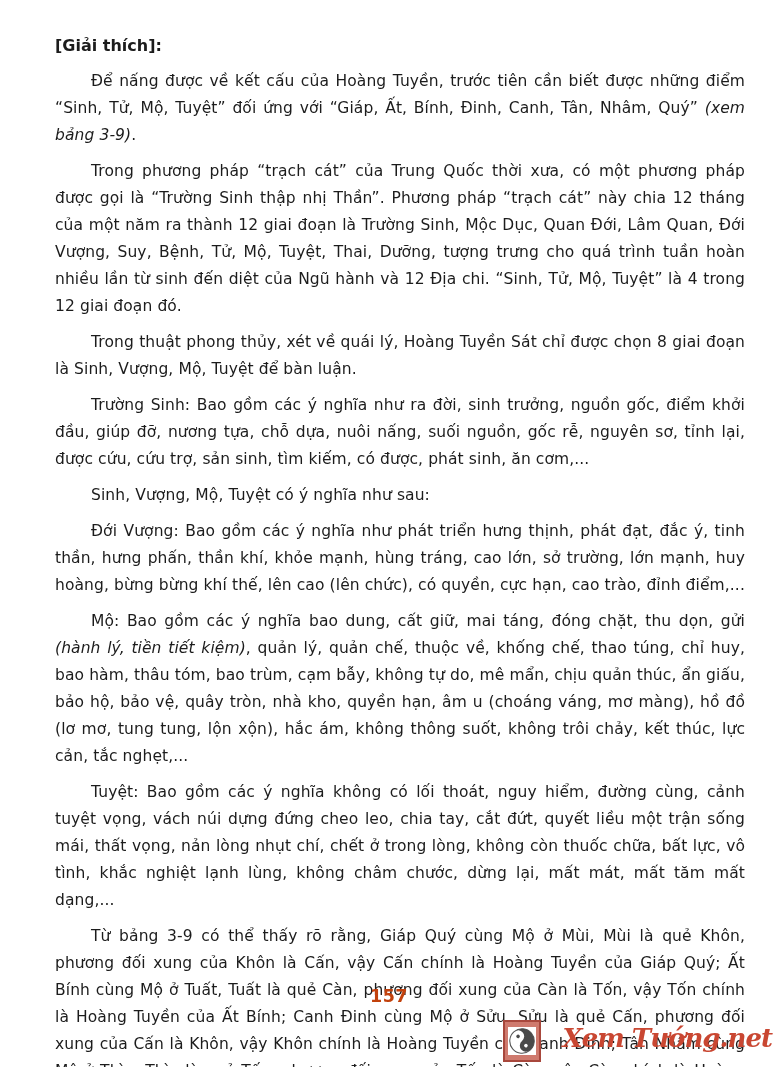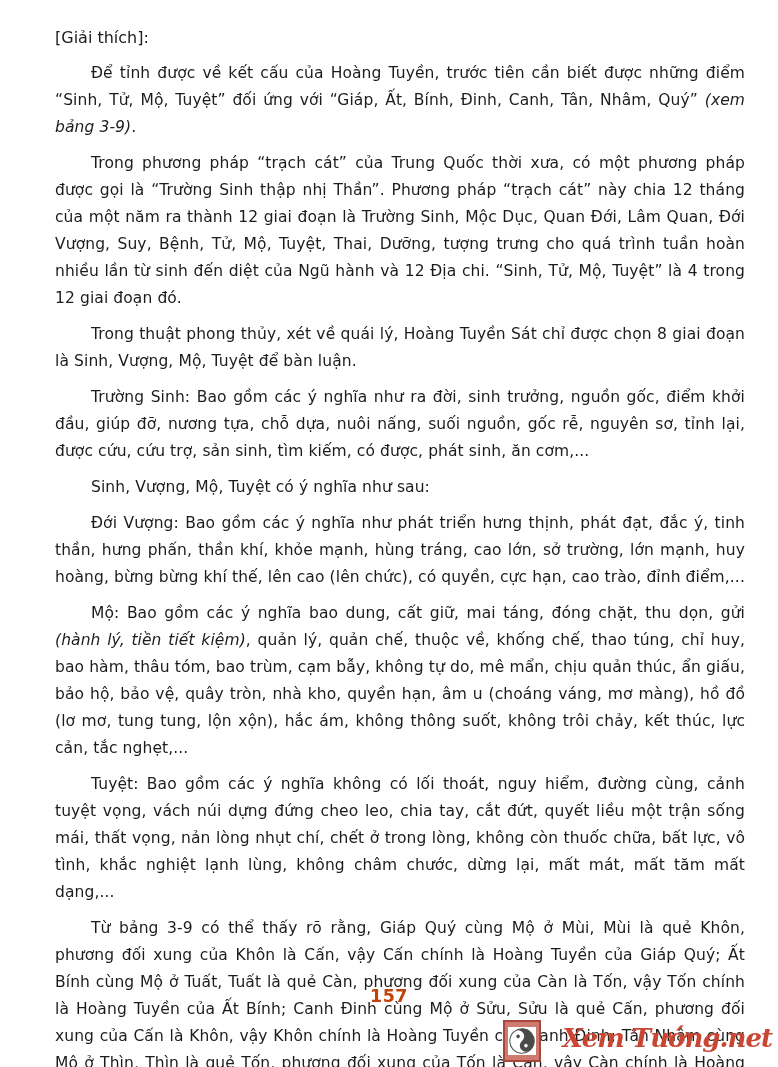--- a/index.html
+++ b/index.html
@@ -22,22 +22,22 @@
   }
   .content {
     position: absolute;
     left: 55px;
     top: 24px;
     width: 690px;
   }
   .doc-heading {
     font-size: 16px;
     line-height: 27px;
-    margin: 0 0 9px 0;
-    font-weight: 400;
+    margin: 8px 0 9px 0;
+    font-weight: 700;
   }
   p.para {
     margin: 0 0 9px 0;
     font-size: 15.5px;
     line-height: 27px;
     text-align: justify;
     text-indent: 36px;
     letter-spacing: 0.1px;
   }
   p.para .run-italic {
@@ -94,21 +94,21 @@
   }
 </style>
 </head>
 <body>
 
 <div class="scan-page">
 
   <div class="content">
     <div class="doc-heading">[Giải thích]:</div>
     <div id="paragraphs">
-        <p class="para"><span>Để tỉnh được về kết cấu của Hoàng Tuyền, trước tiên cần biết được những điểm “Sinh, Tử, Mộ, Tuyệt” đối ứng với “Giáp, Ất, Bính, Đinh, Canh, Tân, Nhâm, Quý” </span><span class="run-italic">(xem bảng 3-9)</span><span>.</span></p>
+        <p class="para"><span>Để nấng được về kết cấu của Hoàng Tuyền, trước tiên cần biết được những điểm “Sinh, Tử, Mộ, Tuyệt” đối ứng với “Giáp, Ất, Bính, Đinh, Canh, Tân, Nhâm, Quý” </span><span class="run-italic">(xem bảng 3-9)</span><span>.</span></p>
         <p class="para"><span>Trong phương pháp “trạch cát” của Trung Quốc thời xưa, có một phương pháp được gọi là “Trường Sinh thập nhị Thần”. Phương pháp “trạch cát” này chia 12 tháng của một năm ra thành 12 giai đoạn là Trường Sinh, Mộc Dục, Quan Đới, Lâm Quan, Đới Vượng, Suy, Bệnh, Tử, Mộ, Tuyệt, Thai, Dưỡng, tượng trưng cho quá trình tuần hoàn nhiều lần từ sinh đến diệt của Ngũ hành và 12 Địa chi. “Sinh, Tử, Mộ, Tuyệt” là 4 trong 12 giai đoạn đó.</span></p>
         <p class="para"><span>Trong thuật phong thủy, xét về quái lý, Hoàng Tuyền Sát chỉ được chọn 8 giai đoạn là Sinh, Vượng, Mộ, Tuyệt để bàn luận.</span></p>
         <p class="para"><span>Trường Sinh: Bao gồm các ý nghĩa như ra đời, sinh trưởng, nguồn gốc, điểm khởi đầu, giúp đỡ, nương tựa, chỗ dựa, nuôi nấng, suối nguồn, gốc rễ, nguyên sơ, tỉnh lại, được cứu, cứu trợ, sản sinh, tìm kiếm, có được, phát sinh, ăn cơm,...</span></p>
         <p class="para"><span>Sinh, Vượng, Mộ, Tuyệt có ý nghĩa như sau:</span></p>
         <p class="para"><span>Đới Vượng: Bao gồm các ý nghĩa như phát triển hưng thịnh, phát đạt, đắc ý, tinh thần, hưng phấn, thần khí, khỏe mạnh, hùng tráng, cao lớn, sở trường, lớn mạnh, huy hoàng, bừng bừng khí thế, lên cao (lên chức), có quyền, cực hạn, cao trào, đỉnh điểm,...</span></p>
         <p class="para"><span>Mộ: Bao gồm các ý nghĩa bao dung, cất giữ, mai táng, đóng chặt, thu dọn, gửi </span><span class="run-italic">(hành lý, tiền tiết kiệm)</span><span>, quản lý, quản chế, thuộc về, khống chế, thao túng, chỉ huy, bao hàm, thâu tóm, bao trùm, cạm bẫy, không tự do, mê mẩn, chịu quản thúc, ẩn giấu, bảo hộ, bảo vệ, quây tròn, nhà kho, quyền hạn, âm u (choáng váng, mơ màng), hồ đồ (lơ mơ, tung tung, lộn xộn), hắc ám, không thông suốt, không trôi chảy, kết thúc, lực cản, tắc nghẹt,...</span></p>
         <p class="para"><span>Tuyệt: Bao gồm các ý nghĩa không có lối thoát, nguy hiểm, đường cùng, cảnh tuyệt vọng, vách núi dựng đứng cheo leo, chia tay, cắt đứt, quyết liều một trận sống mái, thất vọng, nản lòng nhụt chí, chết ở trong lòng, không còn thuốc chữa, bất lực, vô tình, khắc nghiệt lạnh lùng, không châm chước, dừng lại, mất mát, mất tăm mất dạng,...</span></p>
         <p class="para"><span>Từ bảng 3-9 có thể thấy rõ rằng, Giáp Quý cùng Mộ ở Mùi, Mùi là quẻ Khôn, phương đối xung của Khôn là Cấn, vậy Cấn chính là Hoàng Tuyền của Giáp Quý; Ất Bính cùng Mộ ở Tuất, Tuất là quẻ Càn, phương đối xung của Càn là Tốn, vậy Tốn chính là Hoàng Tuyền của Ất Bính; Canh Đinh cùng Mộ ở Sửu, Sửu là quẻ Cấn, phương đối xung của Cấn là Khôn, vậy Khôn chính là Hoàng Tuyền của Canh Đinh; Tân Nhâm cùng Mộ ở Thìn, Thìn là quẻ Tốn, phương đối xung của Tốn là Càn, vậy Càn chính là Hoàng Tuyền của Tân Nhâm. Vậy tại sao lại phải lấy phương đối xung của “Mộ”? Vì “Mộ” gặp xung sẽ mở và được gọi là Mộ Môn Khai, Mộ Môn Khai là nguy hiểm, vì vậy bị coi là hung.</span></p>
       </div>
   </div>

